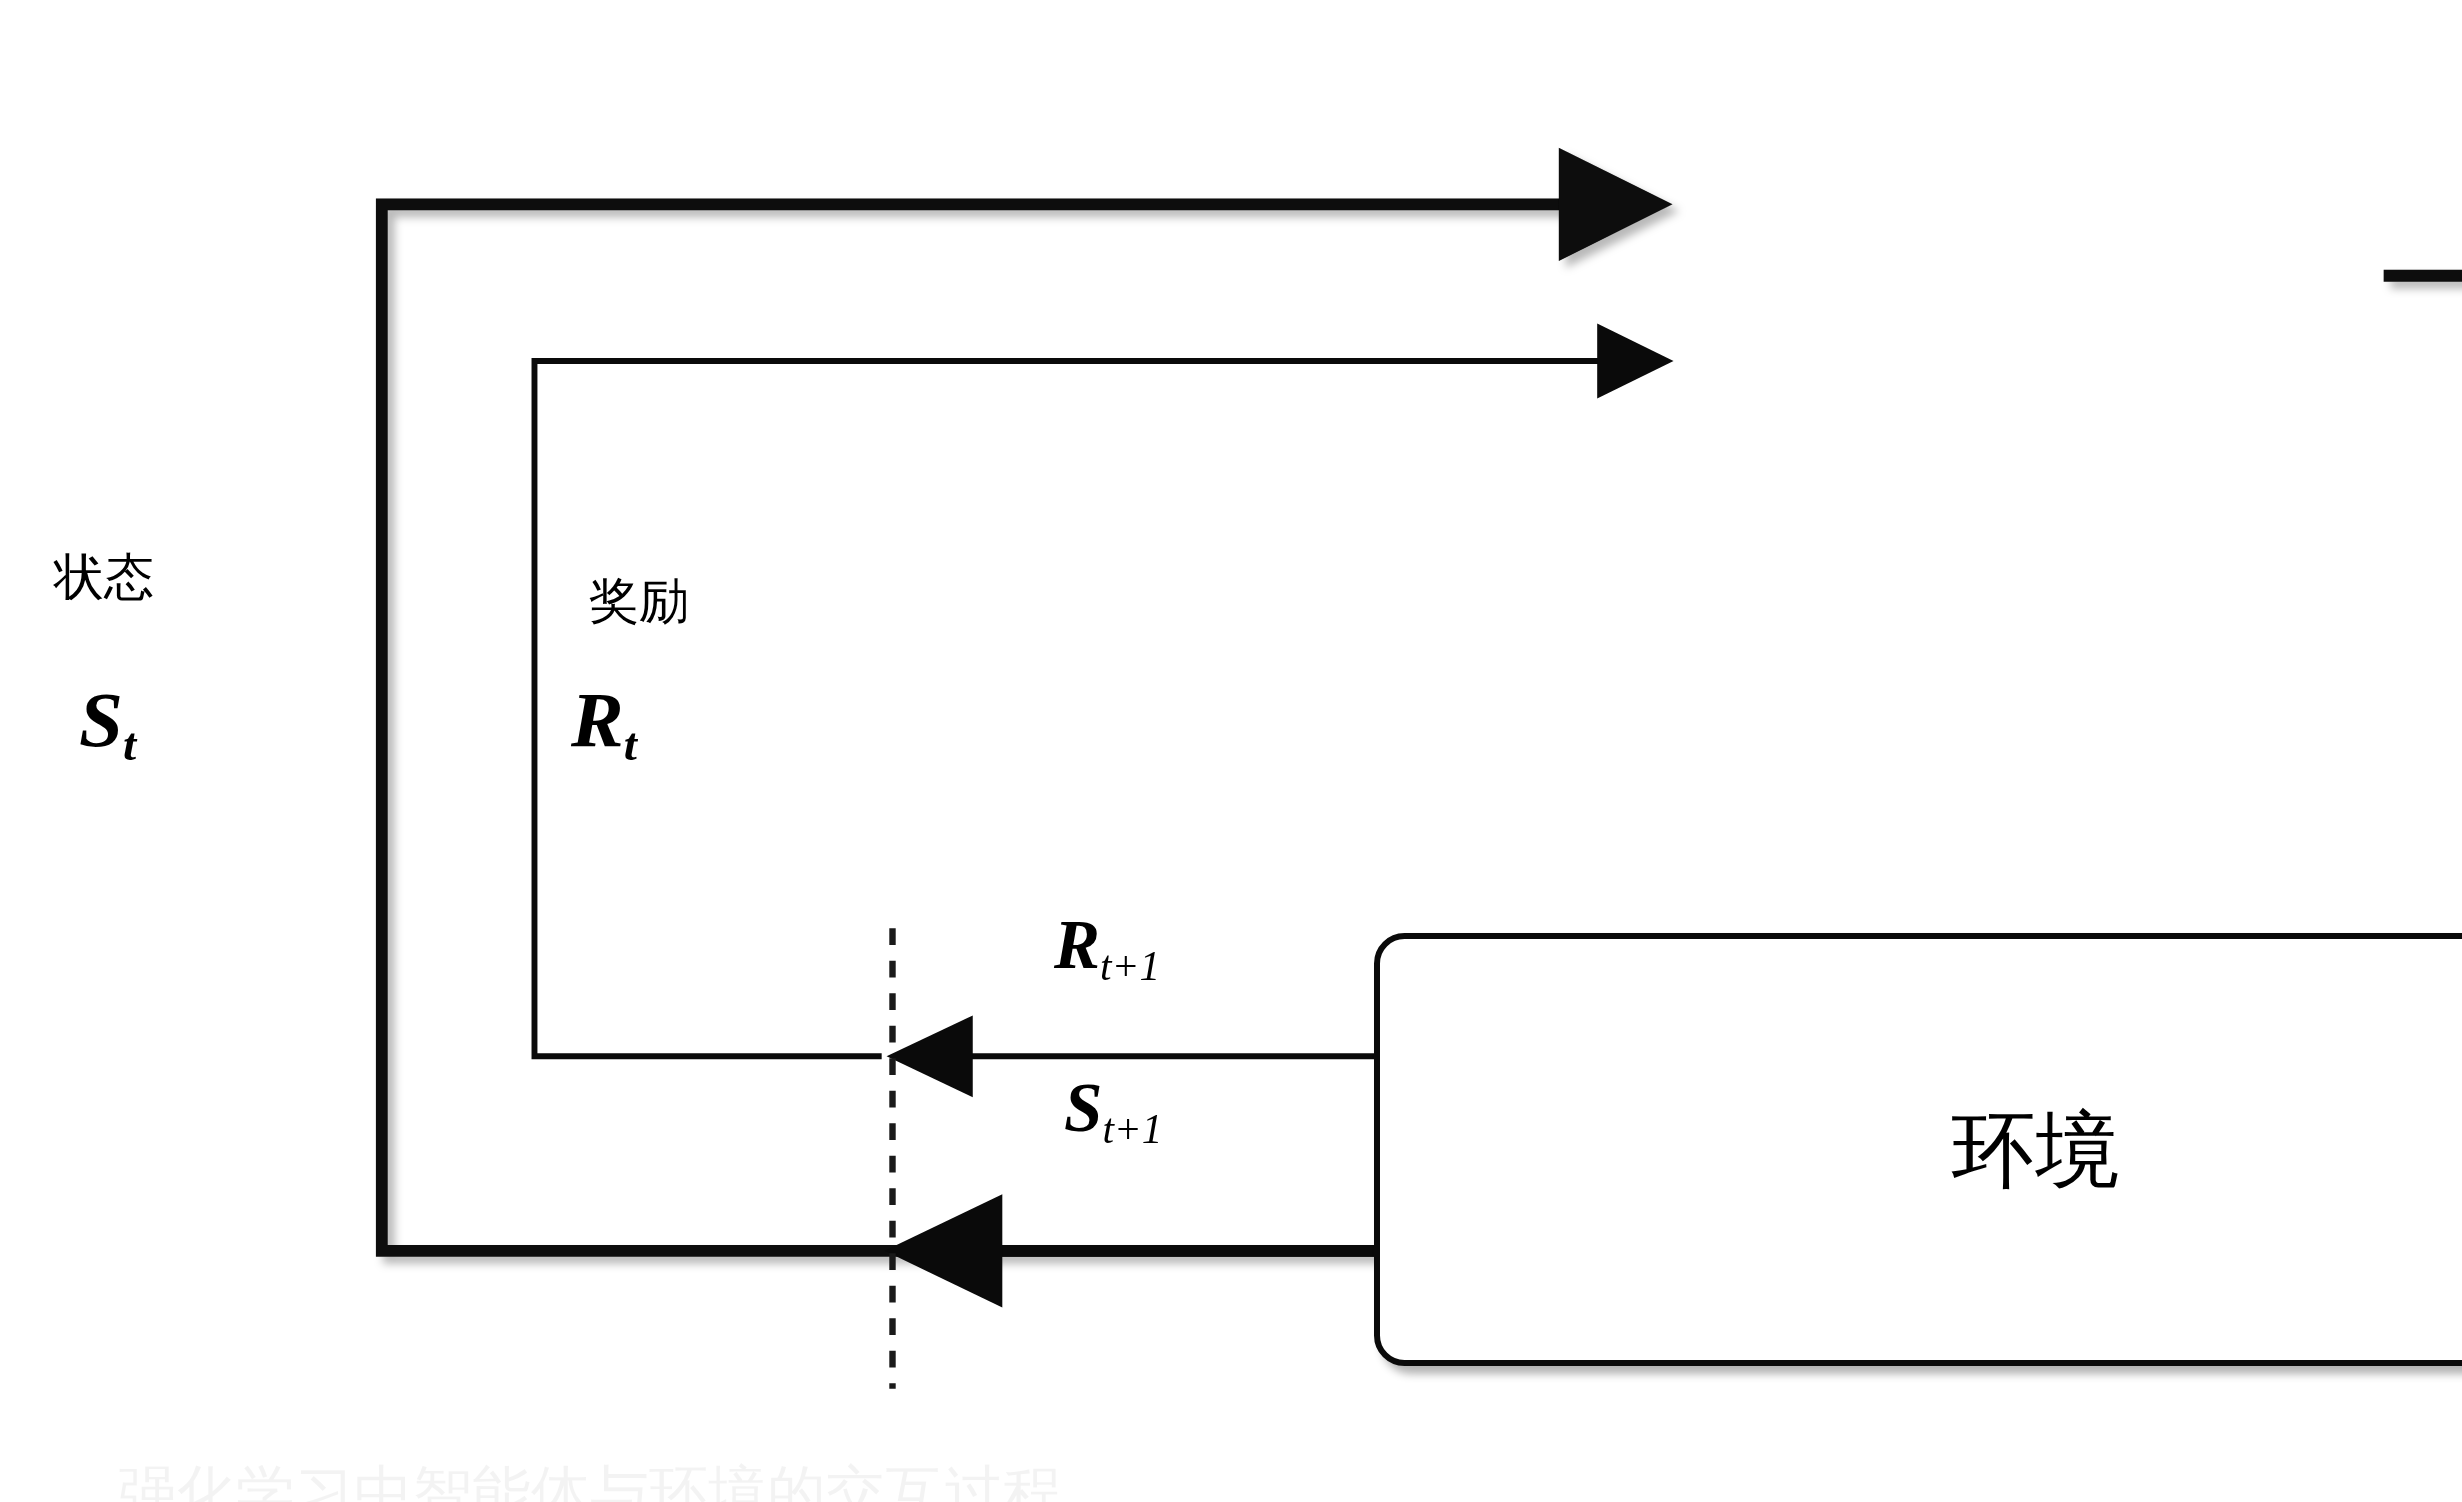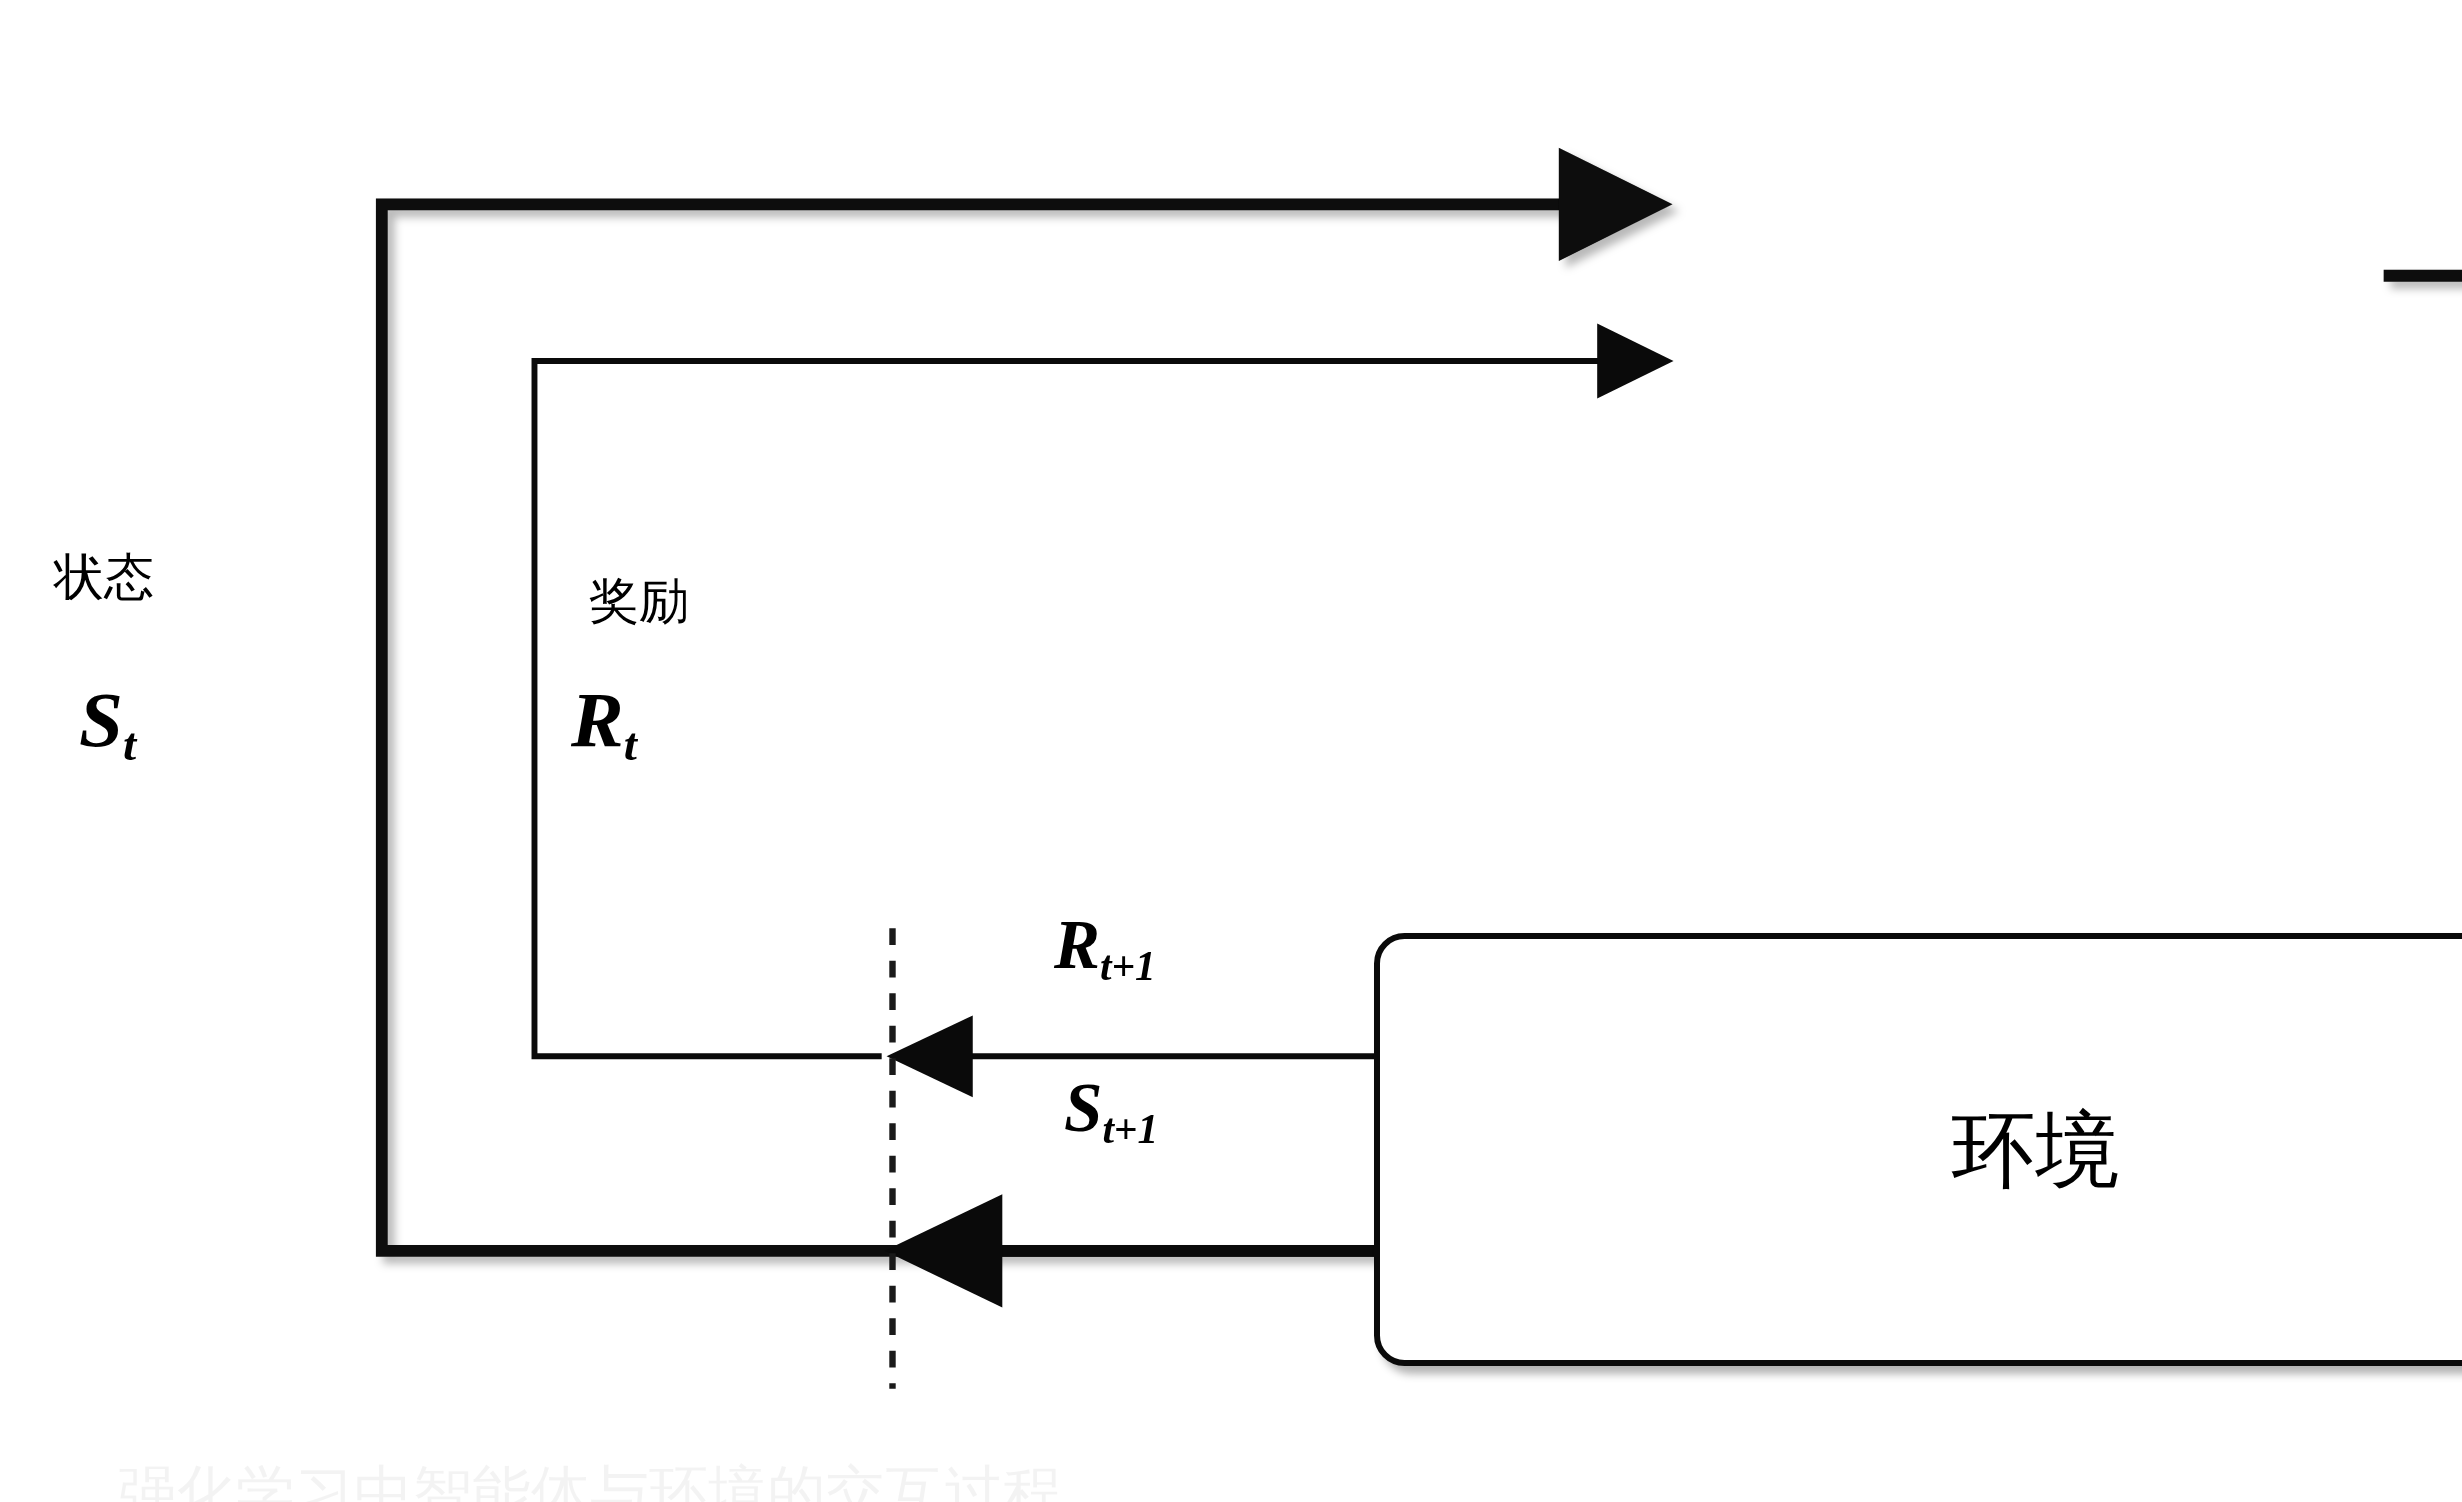--- a/index.html
+++ b/index.html
@@ -79,21 +79,21 @@
   .math-sm {
     font-family: "Liberation Serif", "DejaVu Serif", serif;
     font-style: italic;
     font-size: 69px;
     font-weight: 700;
   }
   .math-sm .sub {
     font-size: 0.60em;
     vertical-align: -0.30em;
     font-style: italic;
-    font-weight: 700;
+    font-weight: 400;
   }
 
   #label-state-cjk  { left: 54px;  top: 556px; }
   #label-state-sym  { left: 63px;  top: 680px; margin-left: 16px; }
   #label-reward-cjk { left: 589px; top: 580px; }
   #label-reward-sym { left: 571px; top: 680px; }
   #label-reward-next { left: 1054px; top: 911px; }
   #label-state-next  { left: 1064px; top: 1074px; }
 
   #caption {

